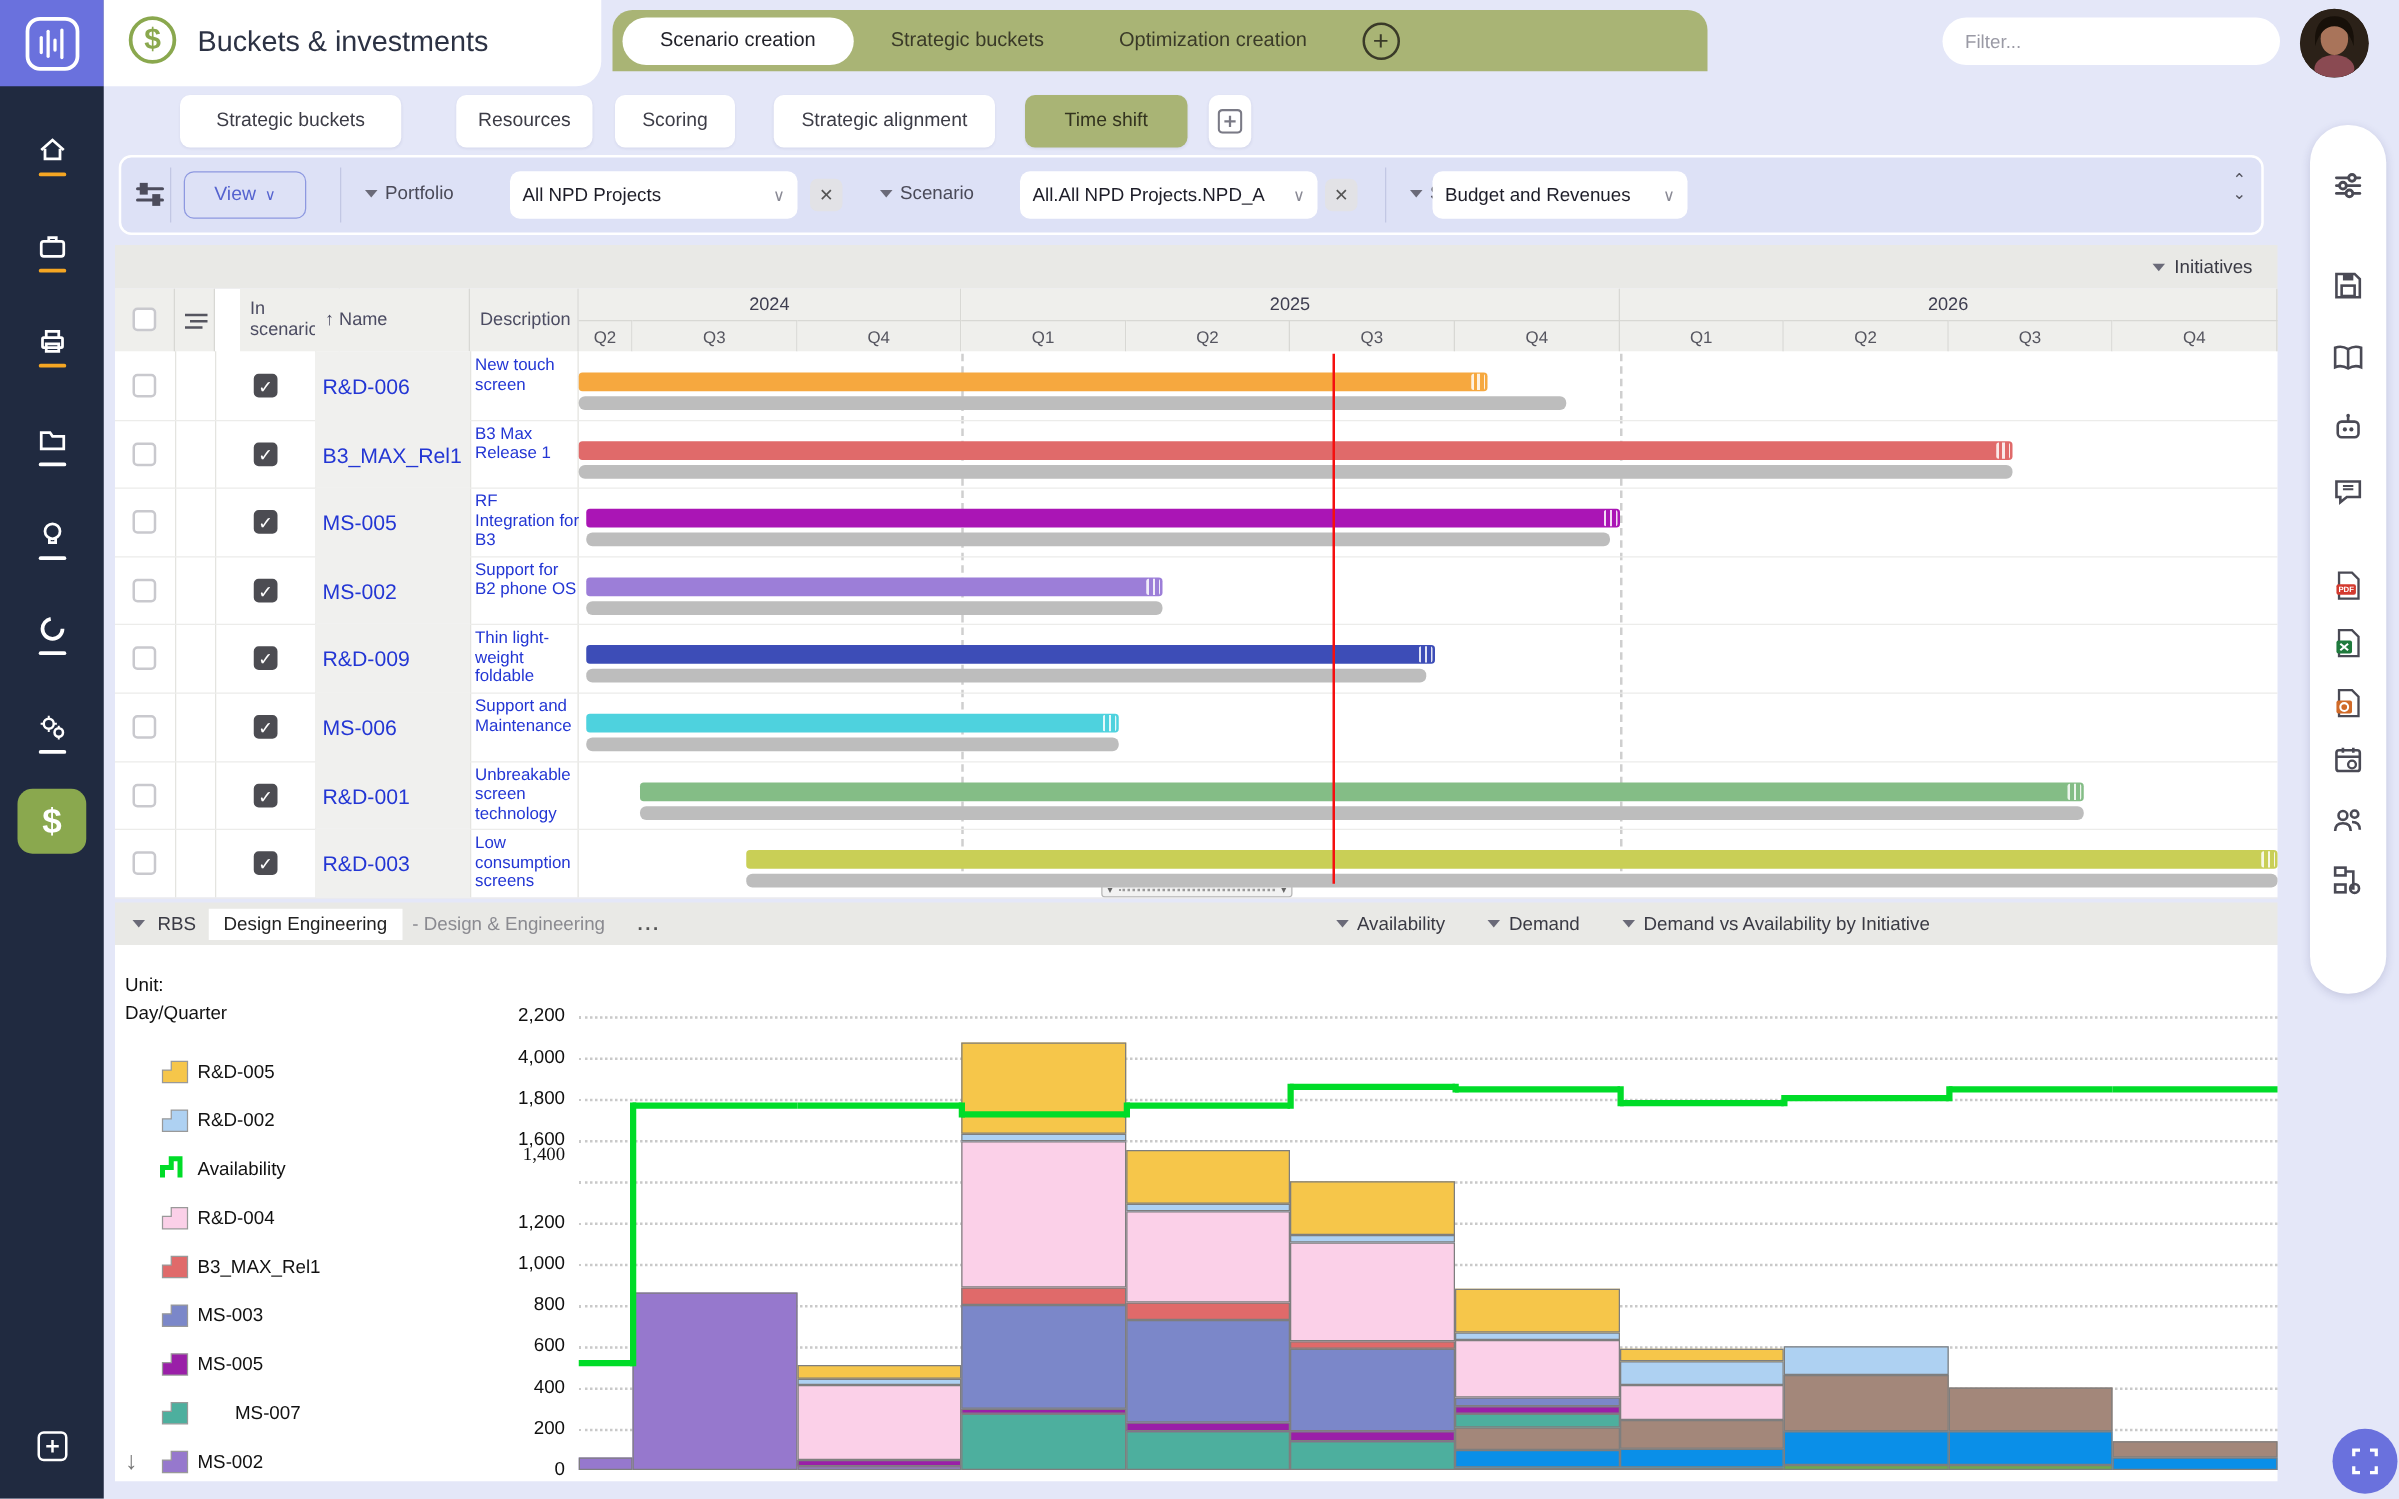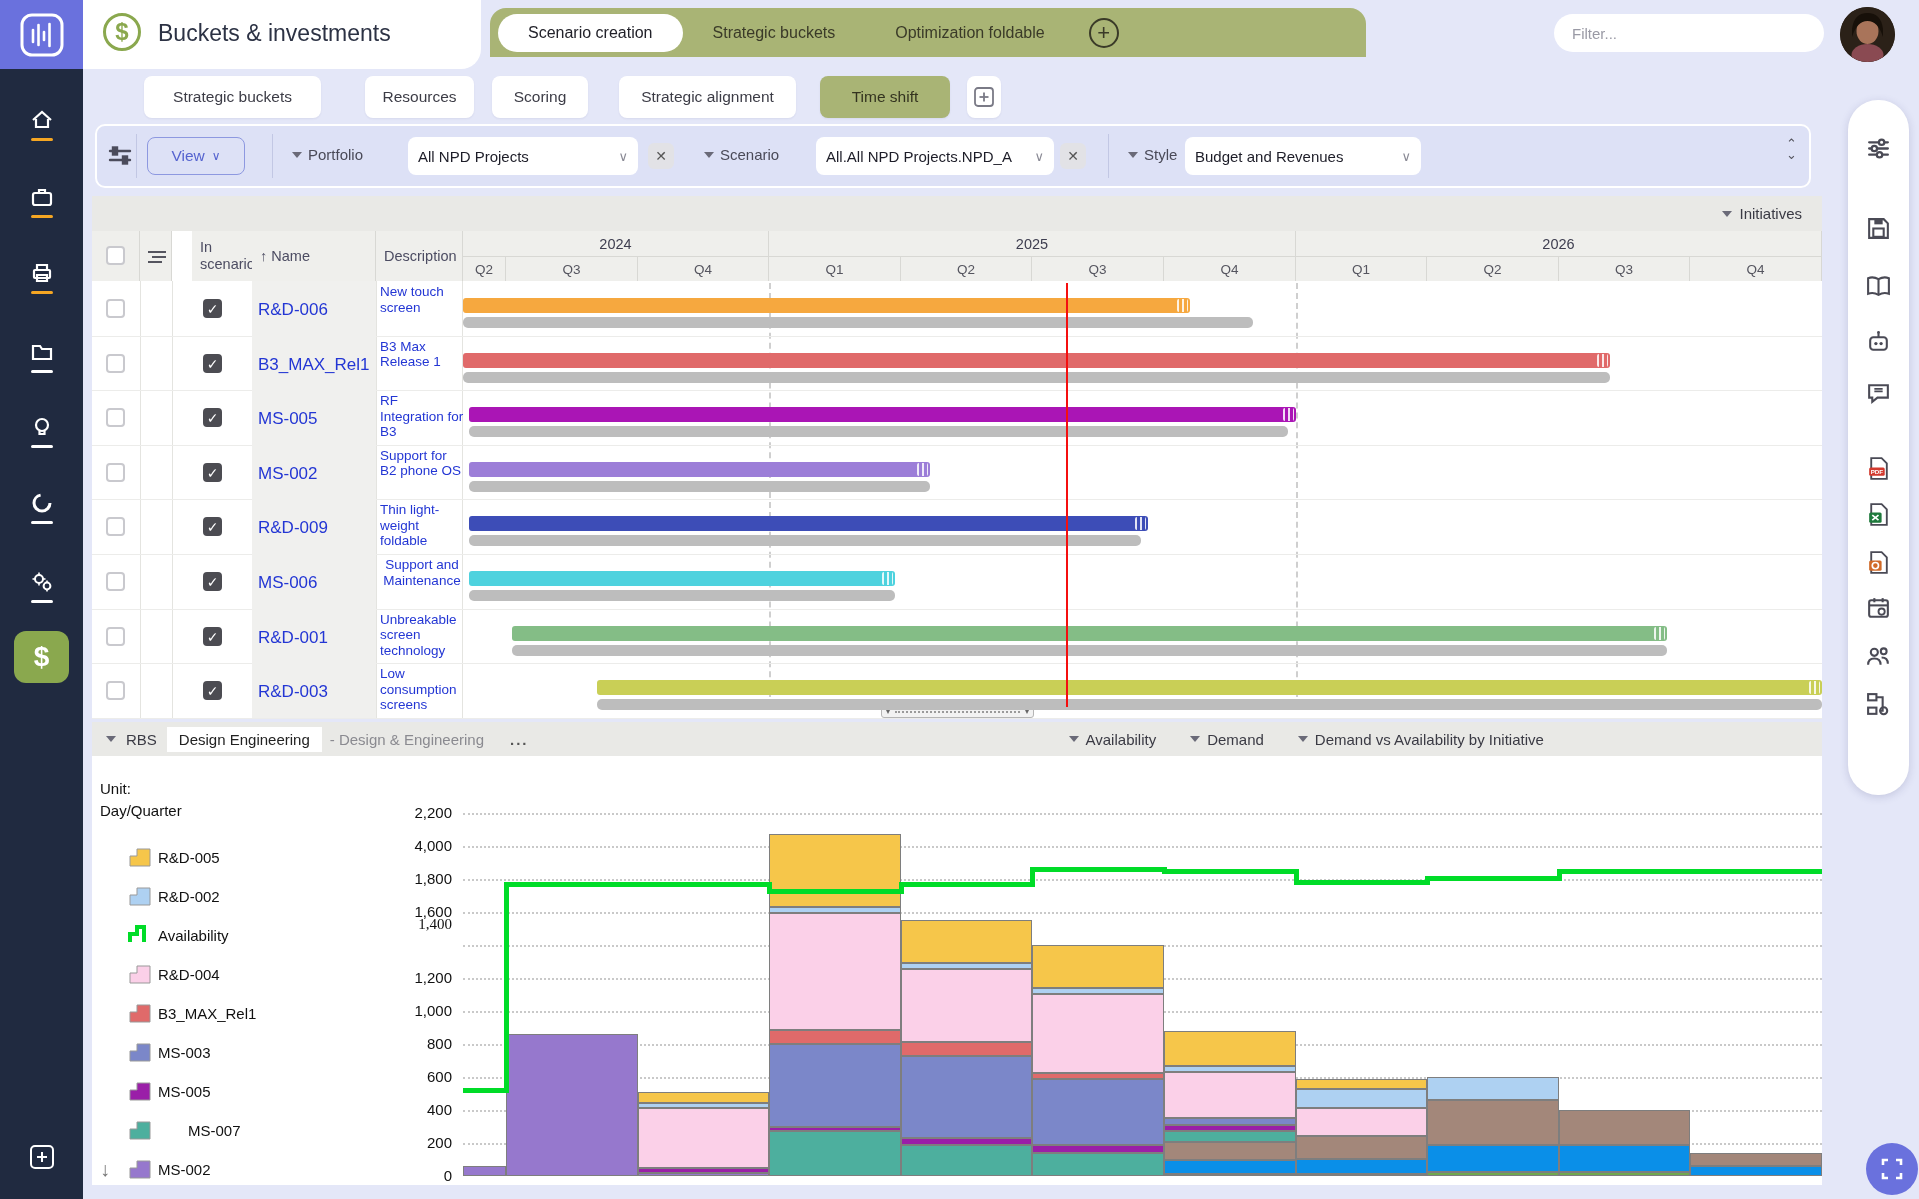--- a/index.html
+++ b/index.html
@@ -112,21 +112,21 @@
         <line x1="8" y1="13" x2="18" y2="13" stroke="#fff" stroke-width="2"></line>
       </svg>
   </div>
 
   <div id="title-white" class="abs"></div>
   <div id="dollar-badge" class="abs">$</div>
   <div id="page-title" class="abs">Buckets &amp; investments</div>
   <div id="toptabs" class="abs">
       <div class="toptab active">Scenario creation</div>
       <div class="toptab">Strategic buckets</div>
-      <div class="toptab">Optimization foldable</div>
+      <div class="toptab">Optimization creation</div>
       <div id="tab-plus">+</div>
     </div>
   <input id="filter-pill" class="abs" placeholder="Filter..." style="">
   <div id="avatar" class="abs">
     <svg width="55" height="55" viewBox="0 0 55 55">
       <circle cx="27.5" cy="27.5" r="27.5" fill="#2b2118"></circle>
       <ellipse cx="27.5" cy="24" rx="11" ry="13" fill="#a9745a"></ellipse>
       <path d="M12 22 Q14 6 27.5 6 Q41 6 43 22 L43 30 Q38 14 27.5 14 Q17 14 12 30 Z" fill="#171009"></path>
       <ellipse cx="27.5" cy="48" rx="16" ry="11" fill="#8a4a52"></ellipse>
     </svg>
@@ -172,21 +172,21 @@
   <div class="select abs" style="left:816px;top:137px;width:238px">
     <span style="overflow:hidden;white-space:nowrap">All.All NPD Projects.NPD_A</span>
       <span class="chev">∨</span>
   </div>
   <div class="xbtn abs" style="left:1060px;top:143px">✕</div>
   <div class="vdiv abs" style="left:1108px"></div>
   <div class="tb-label abs" style="left:1128px;top:146px">
     <span class="caret"></span>
     <span>Style</span>
   </div>
-  <div class="select abs" style="left:1185px;top:137px;width:236px">
+  <div class="select abs" style="left:1146px;top:137px;width:204px">
     <span>Budget and Revenues</span>
       <span class="chev">∨</span>
   </div>
   <div class="abs" style="left:1786px;top:138px;color:#55555f;font-size:13px;line-height:11px;text-align:center">⌃<br>⌄</div>
 
   <div id="init-strip" class="abs">
     <span class="caret"></span>
     <span>Initiatives</span>
   </div>
 
@@ -381,21 +381,21 @@
     <div class="desc abs" style="left: 380px; top: 502.4px;">Thin light-weight foldable</div>
     <div class="gbase abs" style="left: 469px; top: 535.4px; width: 672px;"></div>
     <div class="gbar abs" style="left: 469px; top: 516.4px; width: 679px; background: rgb(61, 77, 183);">
       <div class="hatch"></div>
     </div>
     <div class="rowline abs" style="top: 608.6px;"></div>
     <div class="name-cell abs" style="left: 252px; top: 554px; height: 54.6px;"></div>
     <div class="cb abs" style="left: 106px; top: 572px;"></div>
     <div class="cb dark abs" style="left: 203px; top: 572px;">✓</div>
     <div class="abs name-link" style="left: 258px; top: 573px;">MS-006</div>
-    <div class="desc abs" style="left: 380px; top: 557px; text-align: center;">Support and Maintenance</div>
+    <div class="desc abs" style="left: 380px; top: 557px;">Support and Maintenance</div>
     <div class="gbase abs" style="left: 469px; top: 590px; width: 426px;"></div>
     <div class="gbar abs" style="left: 469px; top: 571px; width: 426px; background: rgb(78, 210, 222);">
       <div class="hatch"></div>
     </div>
     <div class="rowline abs" style="top: 663.2px;"></div>
     <div class="name-cell abs" style="left: 252px; top: 608.6px; height: 54.6px;"></div>
     <div class="cb abs" style="left: 106px; top: 626.6px;"></div>
     <div class="cb dark abs" style="left: 203px; top: 626.6px;">✓</div>
     <div class="abs name-link" style="left: 258px; top: 627.6px;">R&amp;D-001</div>
     <div class="desc abs" style="left: 380px; top: 611.6px;">Unbreakable screen technology</div>

